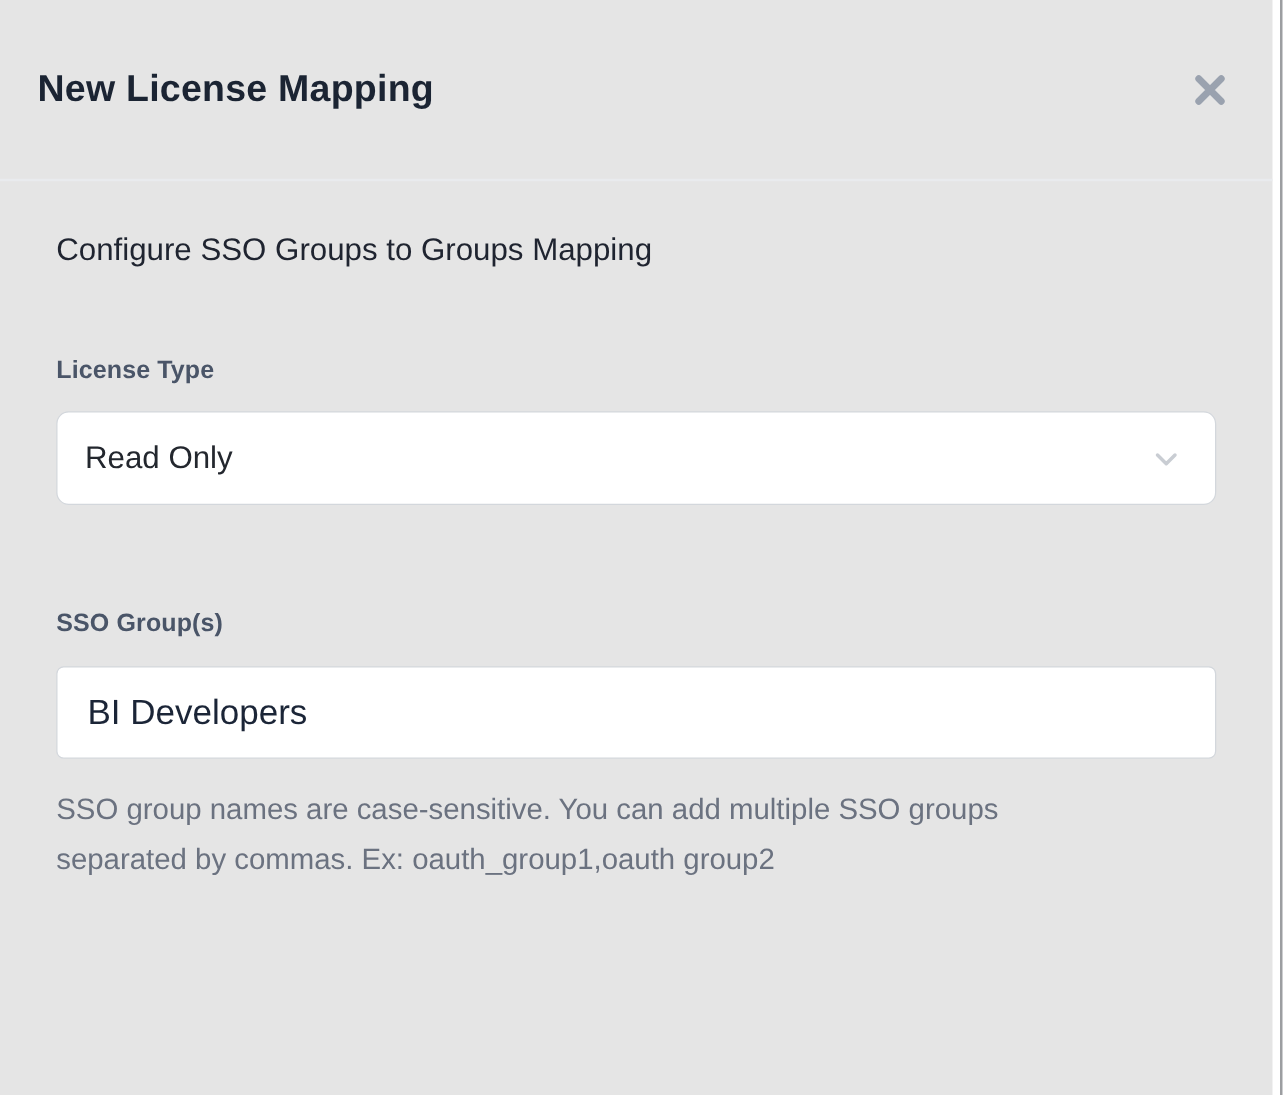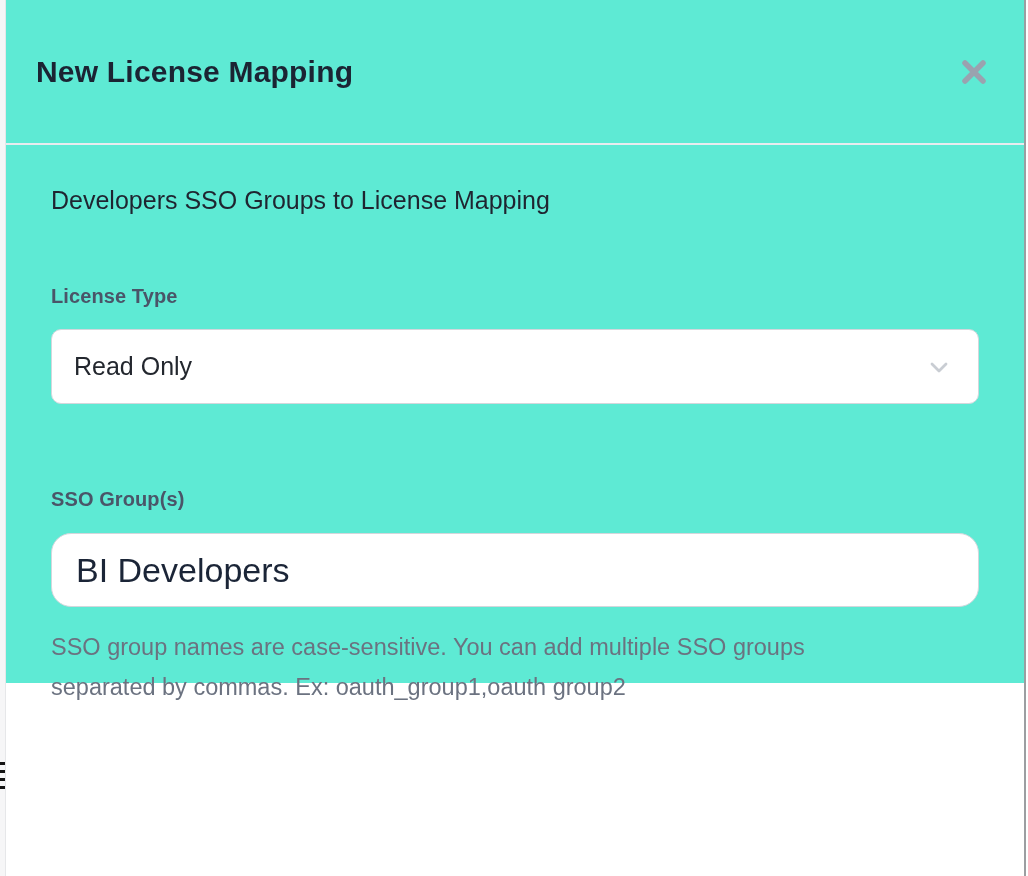--- a/index.html
+++ b/index.html
@@ -19,22 +19,22 @@
   .peek-fragment { position: absolute; left: 0; top: 762px; width: 5px; }
   .peek-fragment .bar { width: 5px; height: 3px; background: #141414; margin-bottom: 5px; }
 
   
   .right-edge {
     position: absolute; top: 0; right: 2px; width: 2px; height: 100%;
     background: #9c9ea1;
   }
 
   .modal {
-    position: absolute; left: 6px; top: 0; width: 1018px; height: 683px;
-    background: #5eead4;
+    position: absolute; left: 0; top: 0; width: 1018px; height: 876px;
+    background: #e5e5e5;
   }
 
   .modal-header {
     height: 145px;
     padding: 0 28px 0 30px;
     display: flex; align-items: center; justify-content: space-between;
     border-bottom: 2px solid #e9ebee;
   }
   .modal-title {
     font-size: 30px; font-weight: 700; color: #1b2433; letter-spacing: 0.2px;
@@ -64,25 +64,25 @@
     background: #ffffff;
     display: flex; align-items: center; justify-content: space-between;
     padding: 0 26px 0 22px;
     cursor: pointer;
   }
   .select-value { font-size: 25px; color: #23272e; }
 
   .text-input {
     margin-top: 22px;
     width: 928px; height: 74px;
-    border: 1.5px solid #d3d7dc; border-radius: 20px;
+    border: 1.5px solid #d3d7dc; border-radius: 6px;
     background: #ffffff;
     padding: 10px 24px;
     font-family: "Liberation Sans", "DejaVu Sans", sans-serif;
-    font-size: 34px; color: #1b2537;
+    font-size: 28px; color: #1b2537;
     outline: none;
   }
 
   .help-text {
     margin-top: 20px;
     max-width: 820px;
     font-size: 23.5px; line-height: 40px;
     color: #6b7280;
   }
 </style>
@@ -108,21 +108,21 @@
         <span style="display:flex;">
           <svg width="28" height="28" viewBox="0 0 28 28">
             <path d="M5 5 L23 23 M23 5 L5 23" stroke="#9aa2af" stroke-width="5.5" stroke-linecap="round" fill="none"></path>
           </svg>
         </span>
       </button>
     </div>
 
     <div class="modal-body">
 
-      <div class="section-heading">Developers SSO Groups to License Mapping</div>
+      <div class="section-heading">Configure SSO Groups to Groups Mapping</div>
 
       <div class="field-label first">License Type</div>
       <div class="select-box">
         <span class="select-value">Read Only</span>
         <span style="display:flex;">
           <svg width="26" height="26" viewBox="0 0 26 26">
             <path d="M6 10 L13 17 L20 10" stroke="#c9cdd3" stroke-width="2.8" stroke-linecap="round" stroke-linejoin="round" fill="none"></path>
           </svg>
         </span>
       </div>

